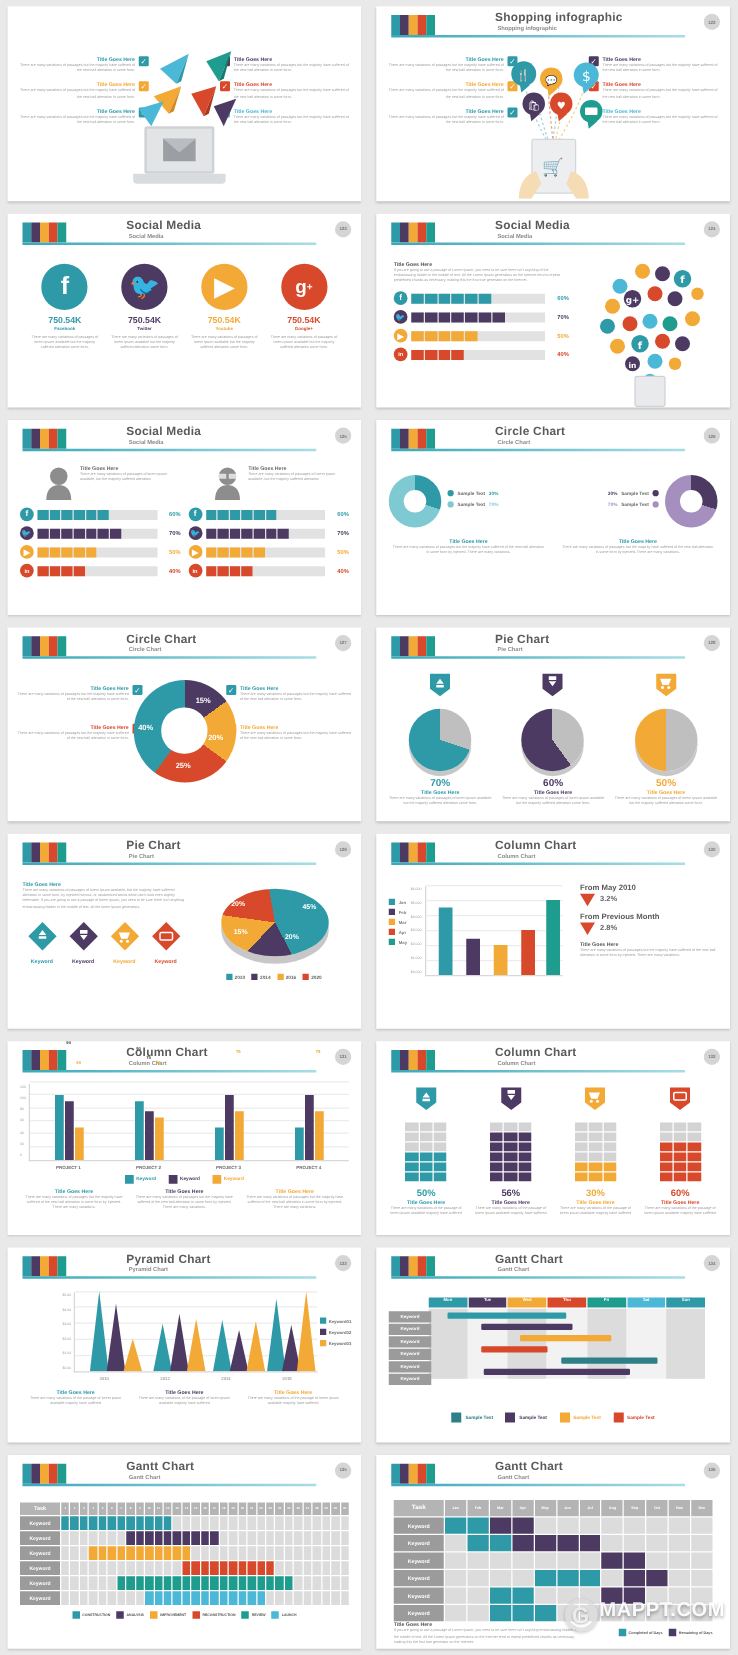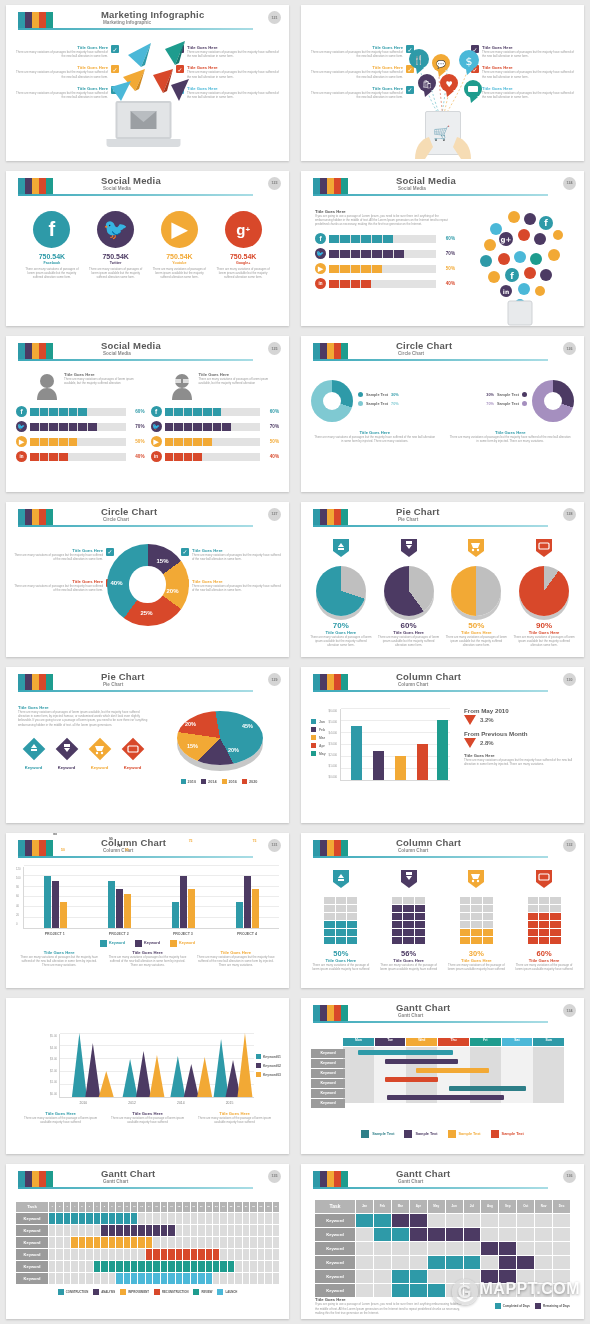--- a/index.html
+++ b/index.html
@@ -143,33 +143,20 @@
           text-shadow:0 1px 3px rgba(0,0,0,.45); }
   .wm-s { color:#fff; font-size:5px; font-weight:bold; letter-spacing:3px; text-align:center; }
 </style>
 </head>
 <body>
 
 <div class="grid">
 
 <div class="slide-wrap">
       <div class="slide">
-  <div class="hdr">
-    <div class="swatches">
-      <i class="bg-teal"></i>
-            <i class="bg-purple"></i>
-            <i class="bg-orange"></i>
-            <i class="bg-red"></i>
-            <i class="bg-tealgrn"></i>
-    </div>
-    <div class="sw-underline"></div>
-    <div class="hdr-title">Marketing Infographic</div>
-    <div class="hdr-sub">Marketing Infographic</div>
-    <div class="pagebadge">121</div>
-  </div>
   <div class="body">
     <div class="feat-col left">
       <div class="feat l">
               <div class="cbx bg-teal">✓</div>
               <div class="txt">
                 <div class="tg c-teal">Title Goes Here</div>
                 <div class="bd">There are many variations of passages but the majority have  suffered of the new ball alteration in some form.</div>
               </div>
             </div>
       <div class="feat l">
@@ -227,20 +214,33 @@
               <div class="env"></div>
             </div>
       <div class="lt-base"></div>
     </div>
   </div>
 </div>
     </div>
 
 <div class="slide-wrap">
       <div class="slide">
+  <div class="hdr">
+    <div class="swatches">
+            <i class="bg-teal"></i>
+            <i class="bg-purple"></i>
+            <i class="bg-orange"></i>
+            <i class="bg-red"></i>
+            <i class="bg-tealgrn"></i>
+          </div>
+    <div class="sw-underline"></div>
+    <div class="hdr-title">Shopping infographic</div>
+    <div class="hdr-sub">Shopping infographic</div>
+    <div class="pagebadge">122</div>
+  </div>
   <div class="body">
     <div class="feat-col left">
       <div class="feat l">
               <div class="cbx bg-teal">✓</div>
               <div class="txt">
                 <div class="tg c-teal">Title Goes Here</div>
                 <div class="bd">There are many variations of passages but the majority have  suffered of the new ball alteration in some form.</div>
               </div>
             </div>
       <div class="feat l">
@@ -835,30 +835,20 @@
               <path d="M1,1 H17 V13 L9,19 L1,13 Z" fill="#f2a935"></path>
               <path d="M4,5 H13 L11,10 H6 Z" fill="#fff"></path>
               <circle cx="6" cy="12" r="1.2" fill="#fff"></circle>
               <circle cx="11" cy="12" r="1.2" fill="#fff"></circle>
             </svg>
       <div class="pie3d" style="margin:0 auto 5px;background:conic-gradient(#bfbfbf 0 50%, #f2a935 50% 100%)"></div>
       <div style="font-size:8px;font-weight:bold" class="c-orange">50%</div>
       <div class="tg c-orange">Title Goes Here</div>
       <div class="bd">There are many variations of passages of lorem ipsum available but the majority suffered alteration some form.</div>
     </div>
-    <div style="flex:1;text-align:center">
-      <svg width="18" height="20" style="margin-bottom:4px">
-              <path d="M1,1 H17 V13 L9,19 L1,13 Z" fill="#d8482a"></path>
-              <rect x="4" y="5" width="10" height="6" rx="1" fill="none" stroke="#fff" stroke-width="1.2"></rect>
-            </svg>
-      <div class="pie3d" style="margin:0 auto 5px;background:conic-gradient(#bfbfbf 0 10%, #d8482a 10% 100%)"></div>
-      <div style="font-size:8px;font-weight:bold" class="c-red">90%</div>
-      <div class="tg c-red">Title Goes Here</div>
-      <div class="bd">There are many variations of passages of lorem ipsum available but the majority suffered alteration some form.</div>
-    </div>
   </div>
 </div>
     </div>
 
 <div class="slide-wrap">
       <div class="slide">
   <div class="hdr">
     <div class="swatches">
             <i class="bg-teal"></i>
             <i class="bg-purple"></i>
@@ -1261,20 +1251,33 @@
       <div style="font-size:7.5px;font-weight:bold;margin-top:4px" class="c-red">60%</div>
       <div class="tg c-red">Title Goes Here</div>
       <div class="bd">There are many variations of the passage of lorem ipsum available majority have suffered</div>
     </div>
   </div>
 </div>
     </div>
 
 <div class="slide-wrap">
       <div class="slide">
+  <div class="hdr">
+    <div class="swatches">
+            <i class="bg-teal"></i>
+            <i class="bg-purple"></i>
+            <i class="bg-orange"></i>
+            <i class="bg-red"></i>
+            <i class="bg-tealgrn"></i>
+          </div>
+    <div class="sw-underline"></div>
+    <div class="hdr-title">Pyramid Chart</div>
+    <div class="hdr-sub">Pyramid Chart</div>
+    <div class="pagebadge">133</div>
+  </div>
   <div class="body">
     <div style="display:flex;gap:2px;padding:6px 8px 0">
       <div style="display:flex;flex-direction:column-reverse;justify-content:space-between;height:62px;padding-left:36px" class="axis-y">
         <span>$0.00</span>
         <span>$1.00</span>
         <span>$2.00</span>
         <span>$3.00</span>
         <span>$4.00</span>
         <span>$5.00</span>
       </div>

